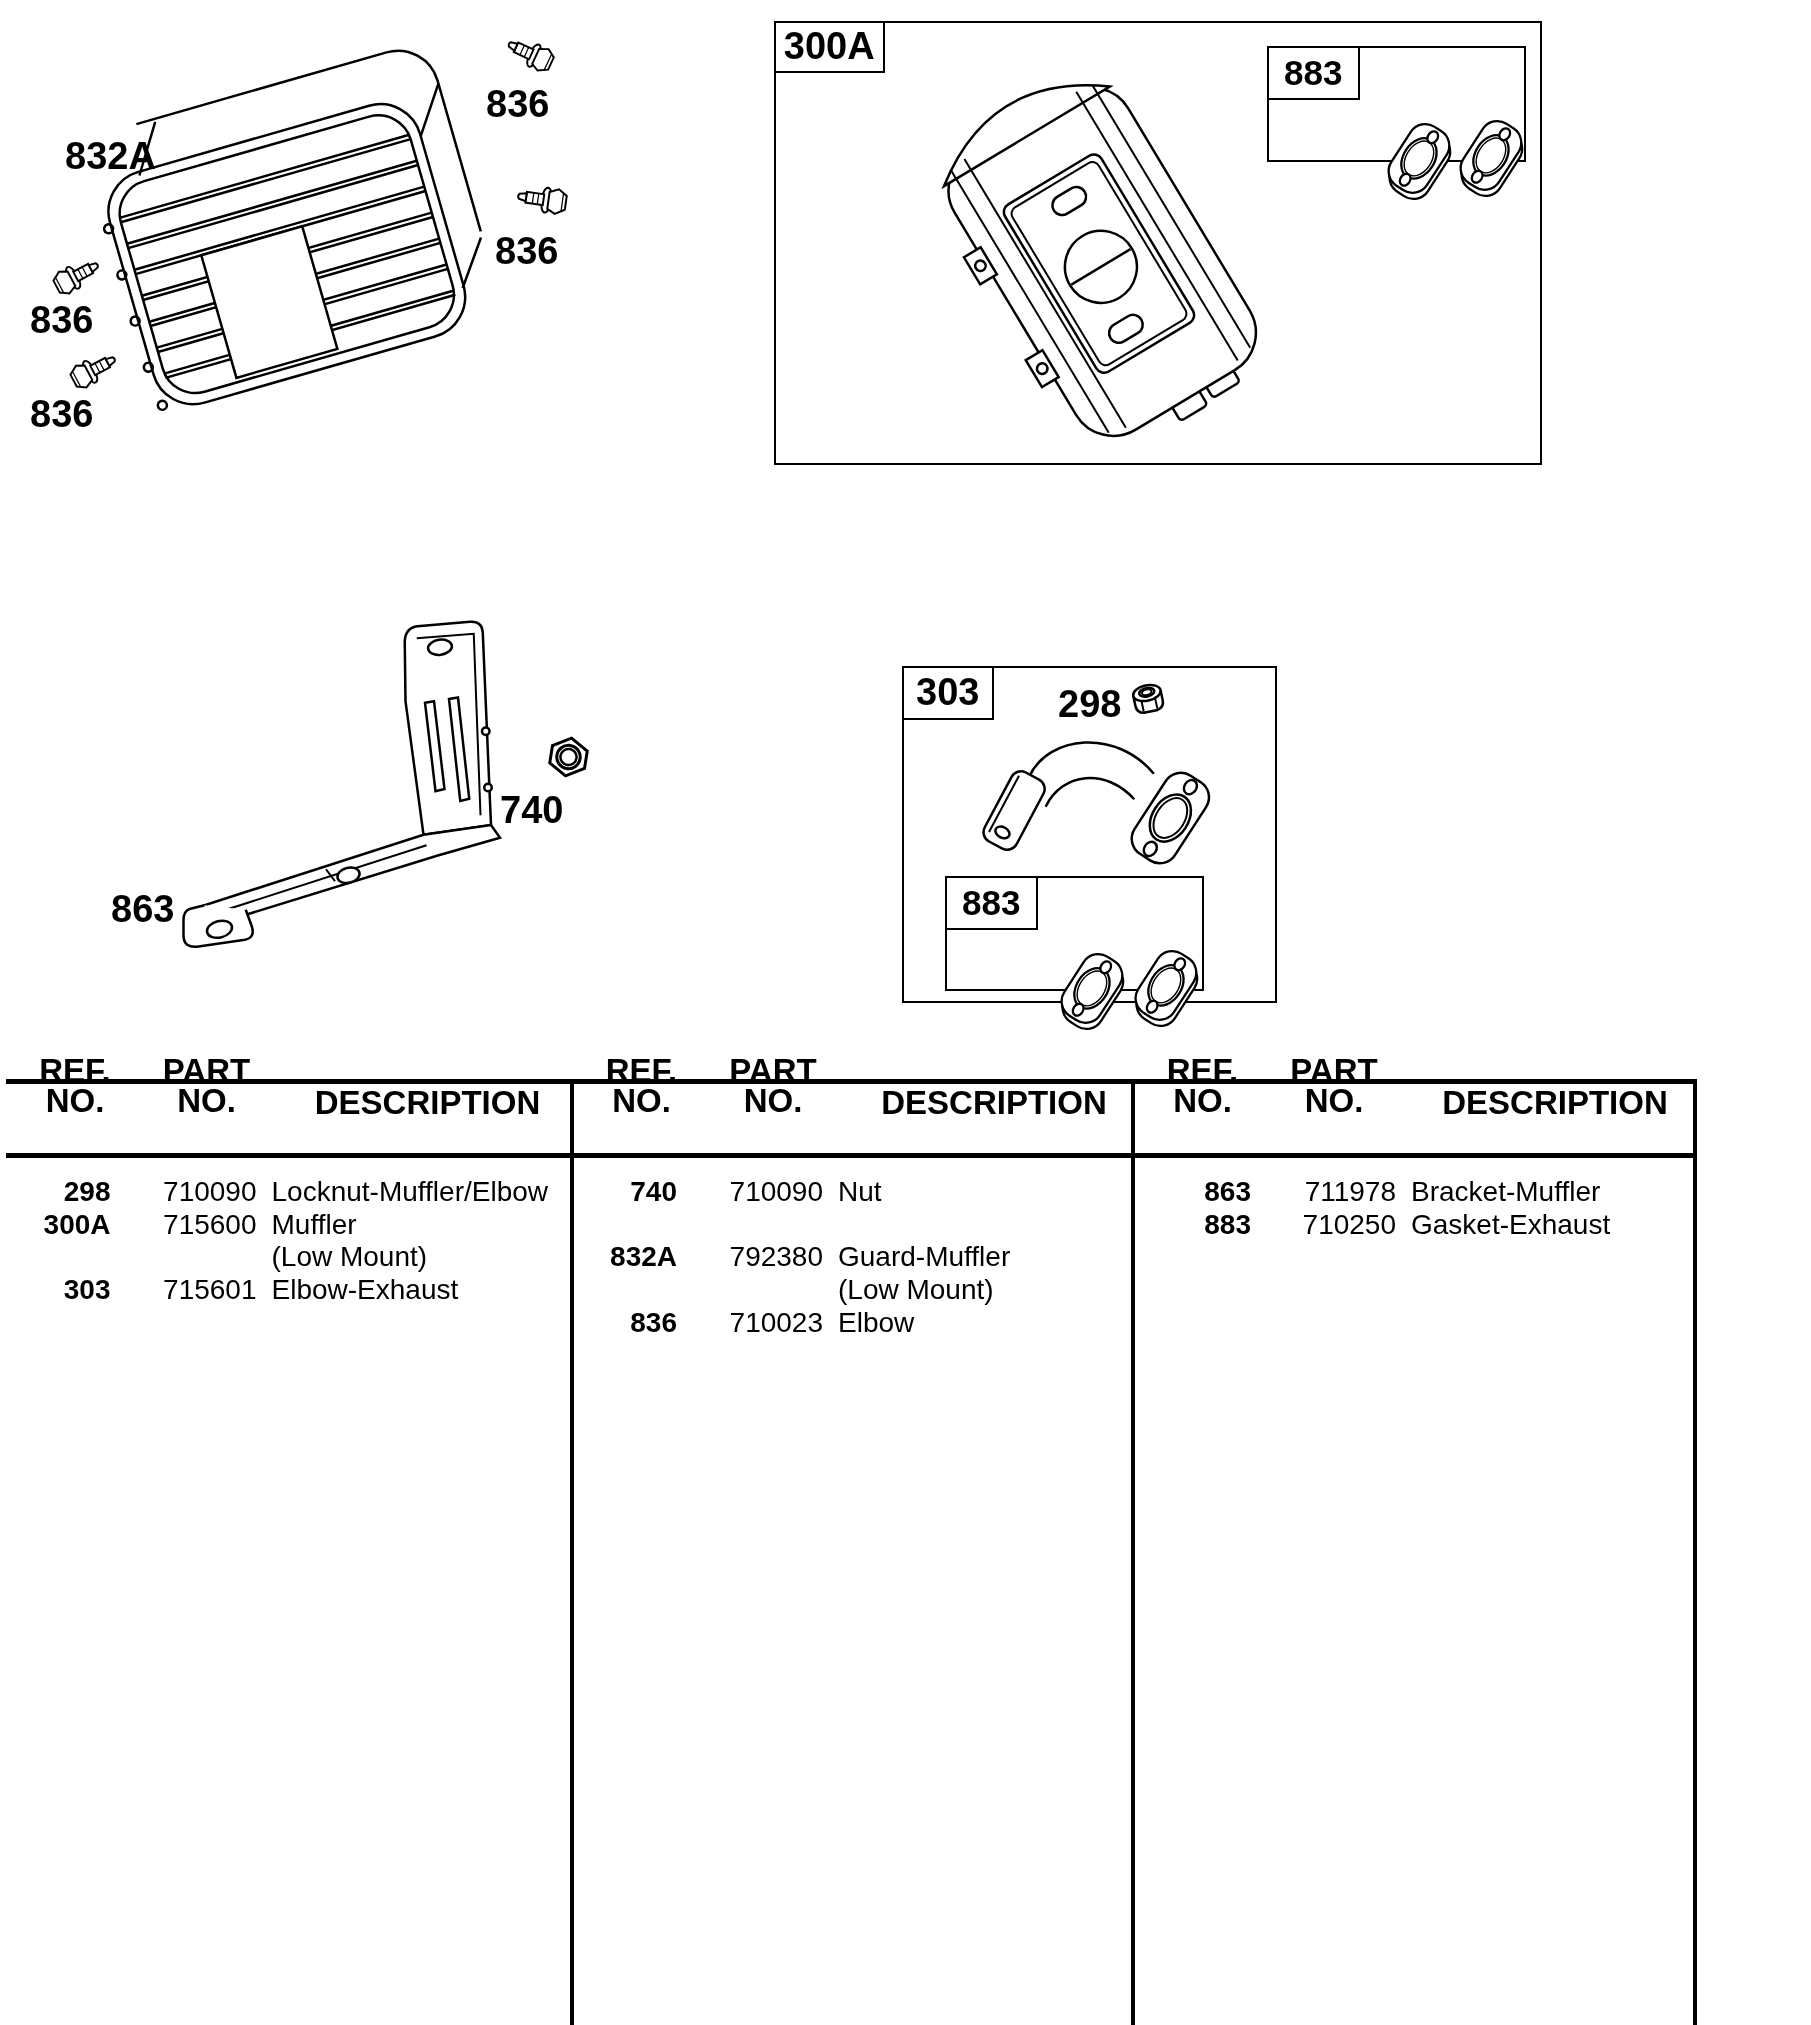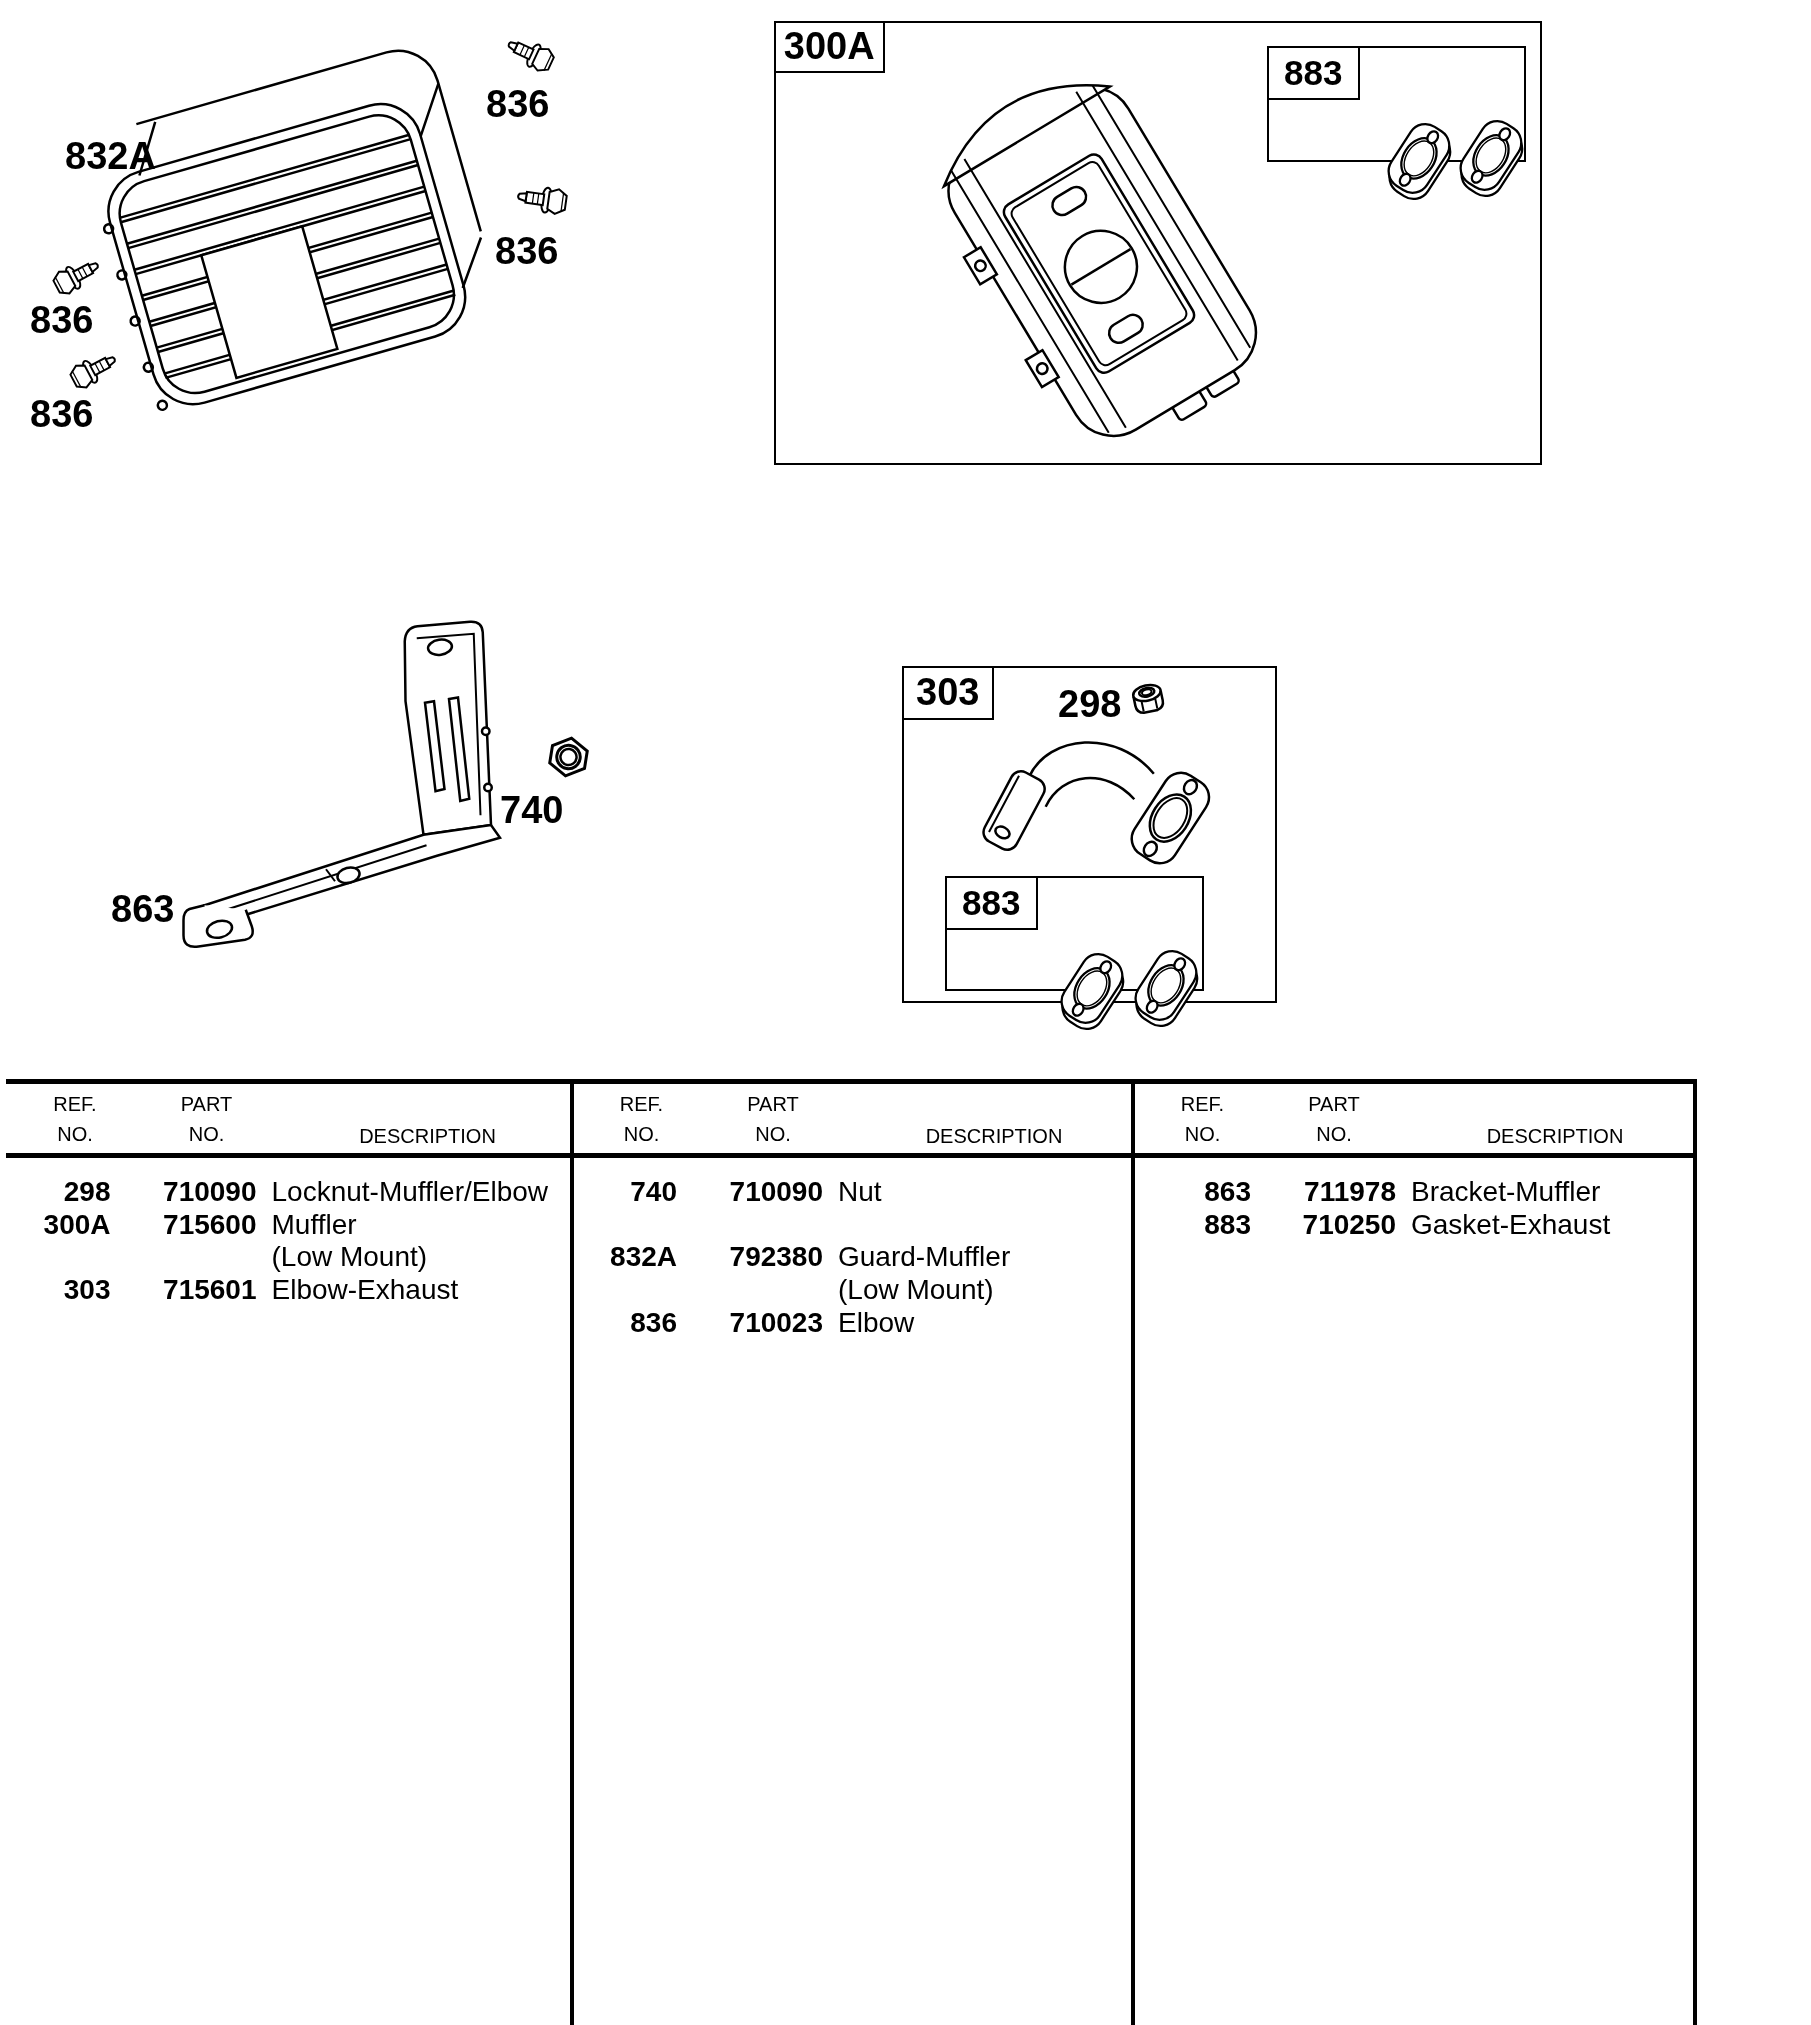--- a/index.html
+++ b/index.html
@@ -16,28 +16,28 @@
   .plabel-box{
     position:absolute;left:-2.3px;top:-2.3px;border:2.3px solid #000;background:#fff;
     display:flex;align-items:center;justify-content:center;
     font-weight:bold;font-size:38px;
   }
   svg.art{position:absolute;overflow:visible;}
   svg.art *{vector-effect:non-scaling-stroke;}
 
   
   .rule{position:absolute;background:#000;}
-  .thead{position:absolute;top:1089px;height:68px;font-size:20px;line-height:30px;}
+  .thead{position:absolute;top:1056px;height:68px;font-size:33px;line-height:30px;font-weight:bold;}
   .h-ref{position:absolute;left:21px;top:0;width:93px;text-align:center;}
   .h-part{position:absolute;left:145px;top:0;width:108px;text-align:center;}
   .h-desc{position:absolute;left:270px;top:31.5px;width:300px;text-align:center;}
   .tsec{position:absolute;top:1176px;height:848px;font-size:28px;line-height:31.5px;}
   .trow{position:absolute;left:0;width:100%;height:32px;}
   .c-ref{position:absolute;left:0;top:0;width:103px;text-align:right;font-weight:bold;white-space:nowrap;}
-  .c-part{position:absolute;left:110px;top:0;width:139px;text-align:right;font-weight:bold;white-space:nowrap;}
+  .c-part{position:absolute;left:110px;top:0;width:139px;text-align:right;font-weight:normal;white-space:nowrap;}
   .c-desc{position:absolute;left:264px;top:0;text-align:left;white-space:nowrap;}
   .sec3 .c-ref{width:116px;}
   .sec3 .c-part{left:122px;}
   .sec3 .c-desc{left:276px;}
 </style>
 </head>
 <body>
 
 <svg width="0" height="0" style="position:absolute">
   <defs>

